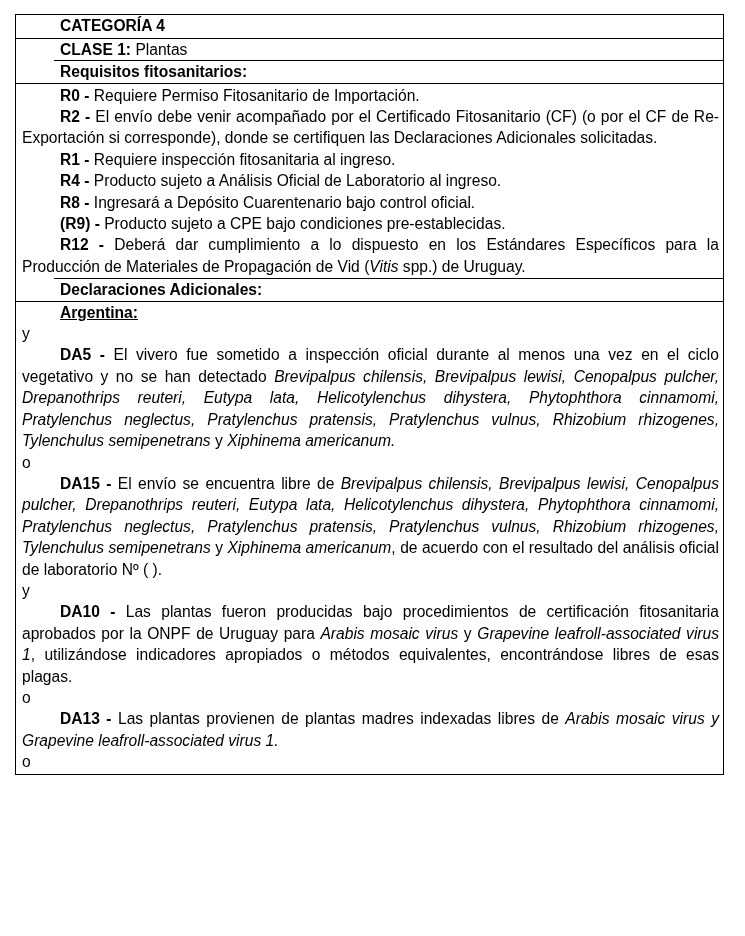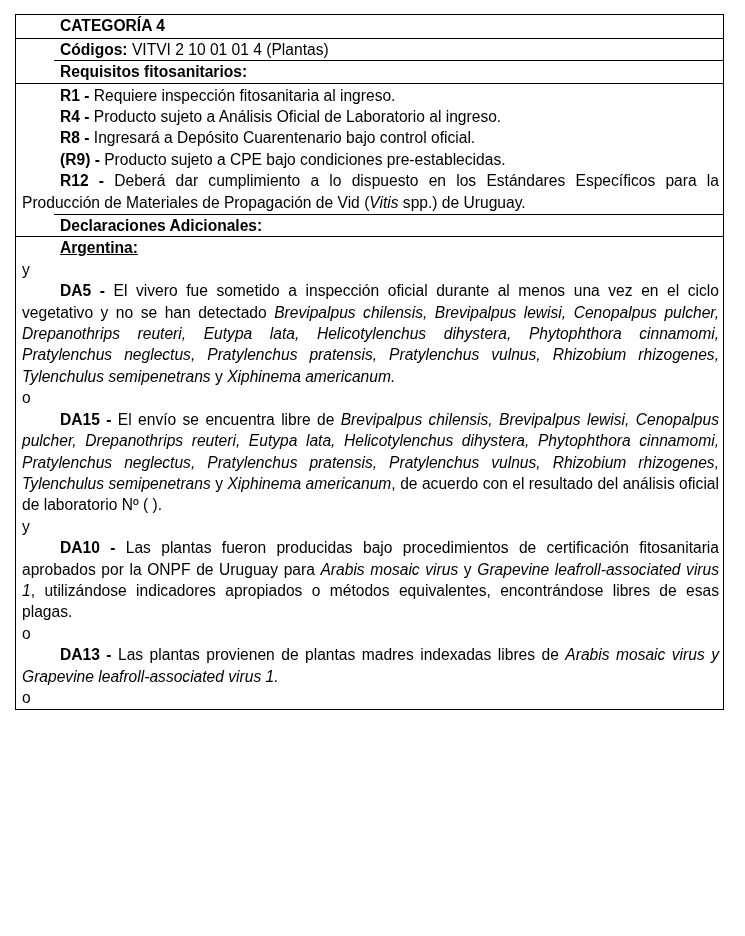--- a/index.html
+++ b/index.html
@@ -18,28 +18,30 @@
   .conj { display:block; }
   i { font-style:italic; }
 </style>
 </head>
 <body>
 
 <div class="doc">
 
   <div class="row r-head b">CATEGORÍA 4</div>
 
+  <div class="row r-head">
+    <span class="b">CLASE 1:</span><span> Plantas</span>
+  </div>
 
-  <div class="row r-head">
-    <span class="b">Códigos:</span><span> VITVI 2 10 01 01 4 (Plantas)</span>
-  </div>
 
   <div class="row r-head b">Requisitos fitosanitarios:</div>
 
   <div class="row j" style="padding-top:1px;padding-bottom:1px;">
+    <span class="item"><span class="b">R0 -</span><span> Requiere Permiso Fitosanitario de Importación.</span></span>
+    <span class="item"><span class="b">R2 -</span><span> El envío debe venir acompañado por el Certificado Fitosanitario (CF) (o por el CF de Re-Exportación si corresponde), donde se certifiquen las Declaraciones Adicionales solicitadas.</span></span>
     <span class="item"><span class="b">R1 -</span><span> Requiere inspección fitosanitaria al ingreso.</span></span>
     <span class="item"><span class="b">R4 -</span><span> Producto sujeto a Análisis Oficial de Laboratorio al ingreso.</span></span>
     <span class="item"><span class="b">R8 -</span><span> Ingresará a Depósito Cuarentenario bajo control oficial.</span></span>
     <span class="item"><span class="b">(R9) -</span><span> Producto sujeto a CPE bajo condiciones pre-establecidas.</span></span>
     <span class="item"><span class="b">R12 -</span><span> Deberá dar cumplimiento a lo dispuesto en los Estándares Específicos para la Producción de Materiales de Propagación de Vid (</span><i>Vitis</i><span> spp.) de Uruguay.</span></span>
   </div>
 
   <div class="row r-head b">Declaraciones Adicionales:</div>
 
   <div class="row j" style="padding-top:0;padding-bottom:1px;">

